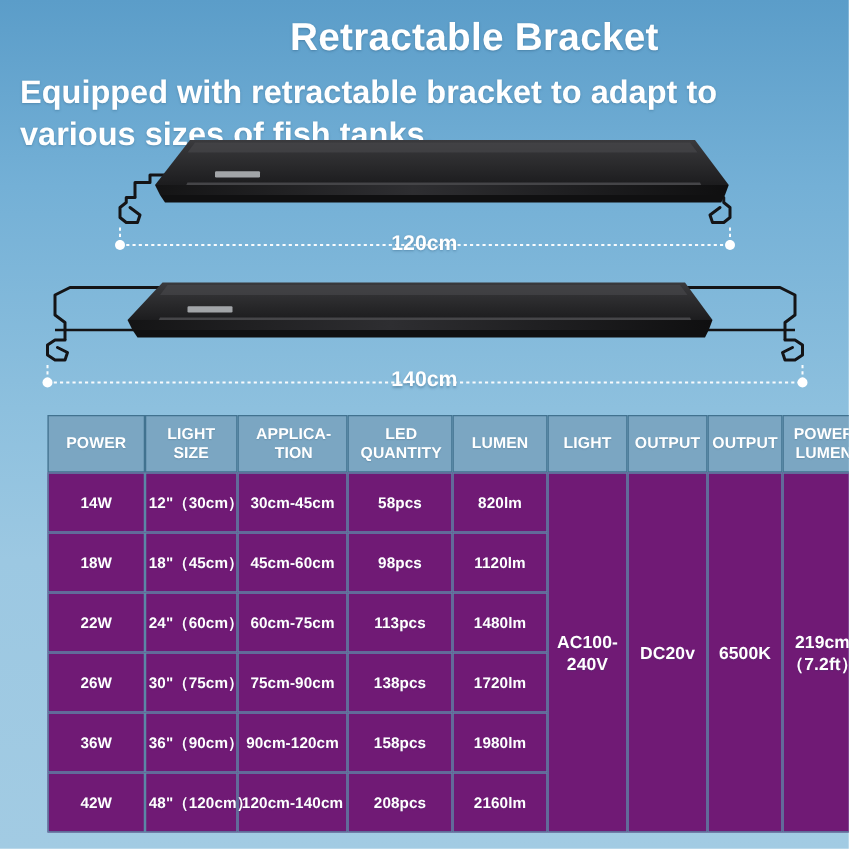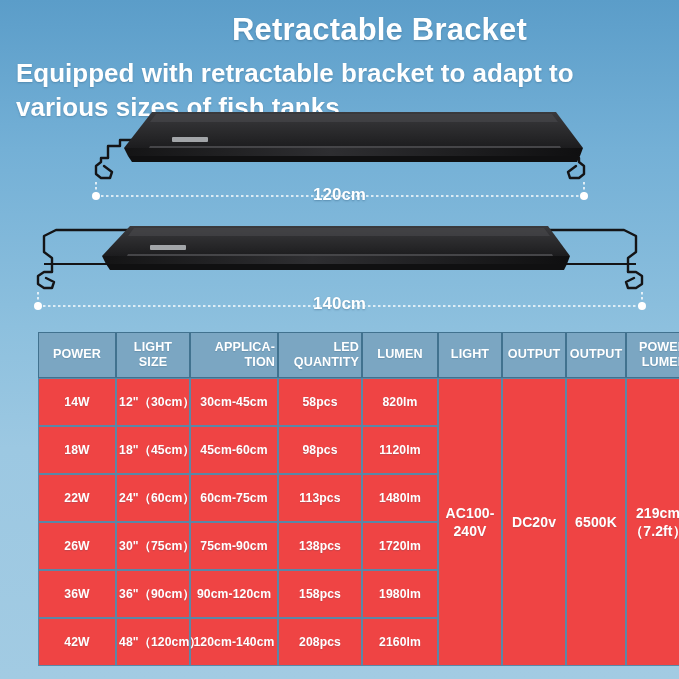--- a/index.html
+++ b/index.html
@@ -46,32 +46,32 @@
     border-collapse:separate;border-spacing:0;
     table-layout:fixed;
     margin-left:24px;
   }
   .spec-table td{
     border:1.6px solid #5b87a6;
     color:#ffffff;font-weight:bold;
     font-size:12.2px;
     text-align:center;vertical-align:middle;
     padding:0 2px;
-    background:#ef4444;
+    background:#701a75;
     line-height:1.22;
     letter-spacing:0.1px;
     text-shadow:0 1px 1px rgba(40,80,110,.22);
   }
   .spec-table td.hd{
     background:#7ba6c2;
     border-color:#41728f;
     height:44px;
     font-size:12.6px;
   }
-  .spec-table td.hd.left{text-align:right;padding-left:4px;}
+  .spec-table td.hd.left{text-align:center;padding-left:4px;}
   .spec-table td.row{height:46px;}
   .spec-table td.merged{
     font-size:14px;line-height:1.3;
   }
 </style>
 </head>
 <body>
 
 <div class="page">
 

